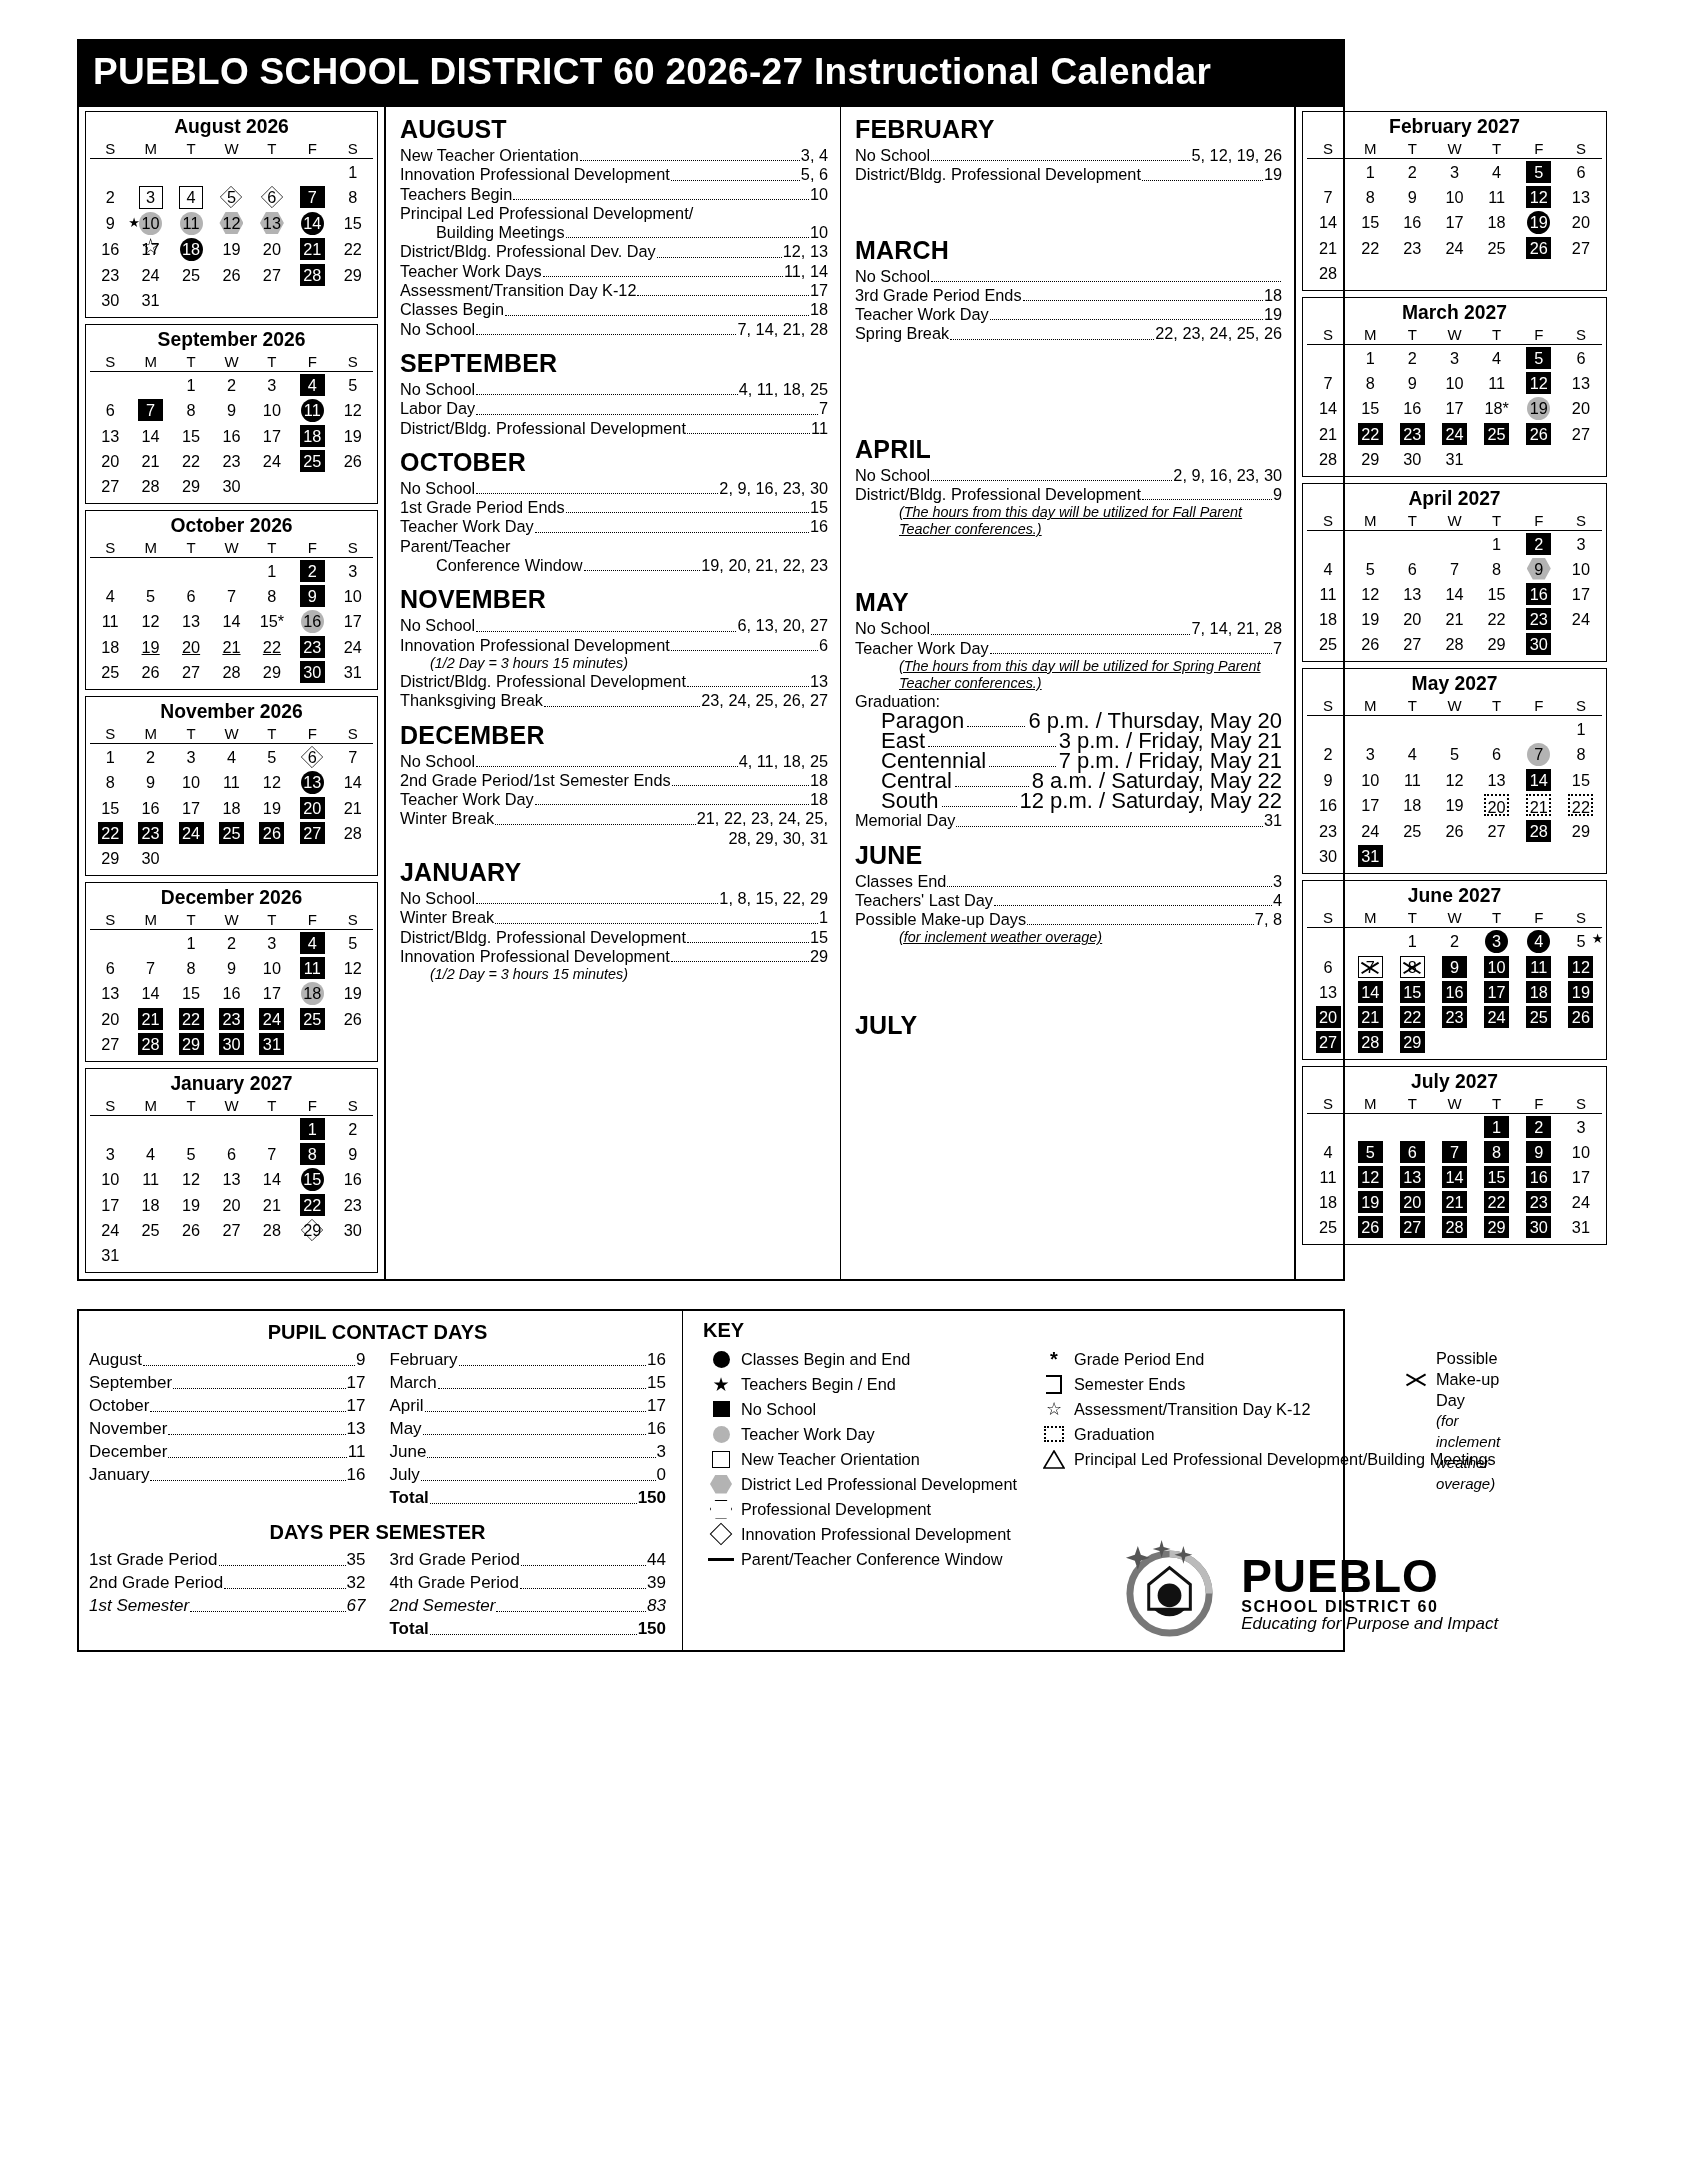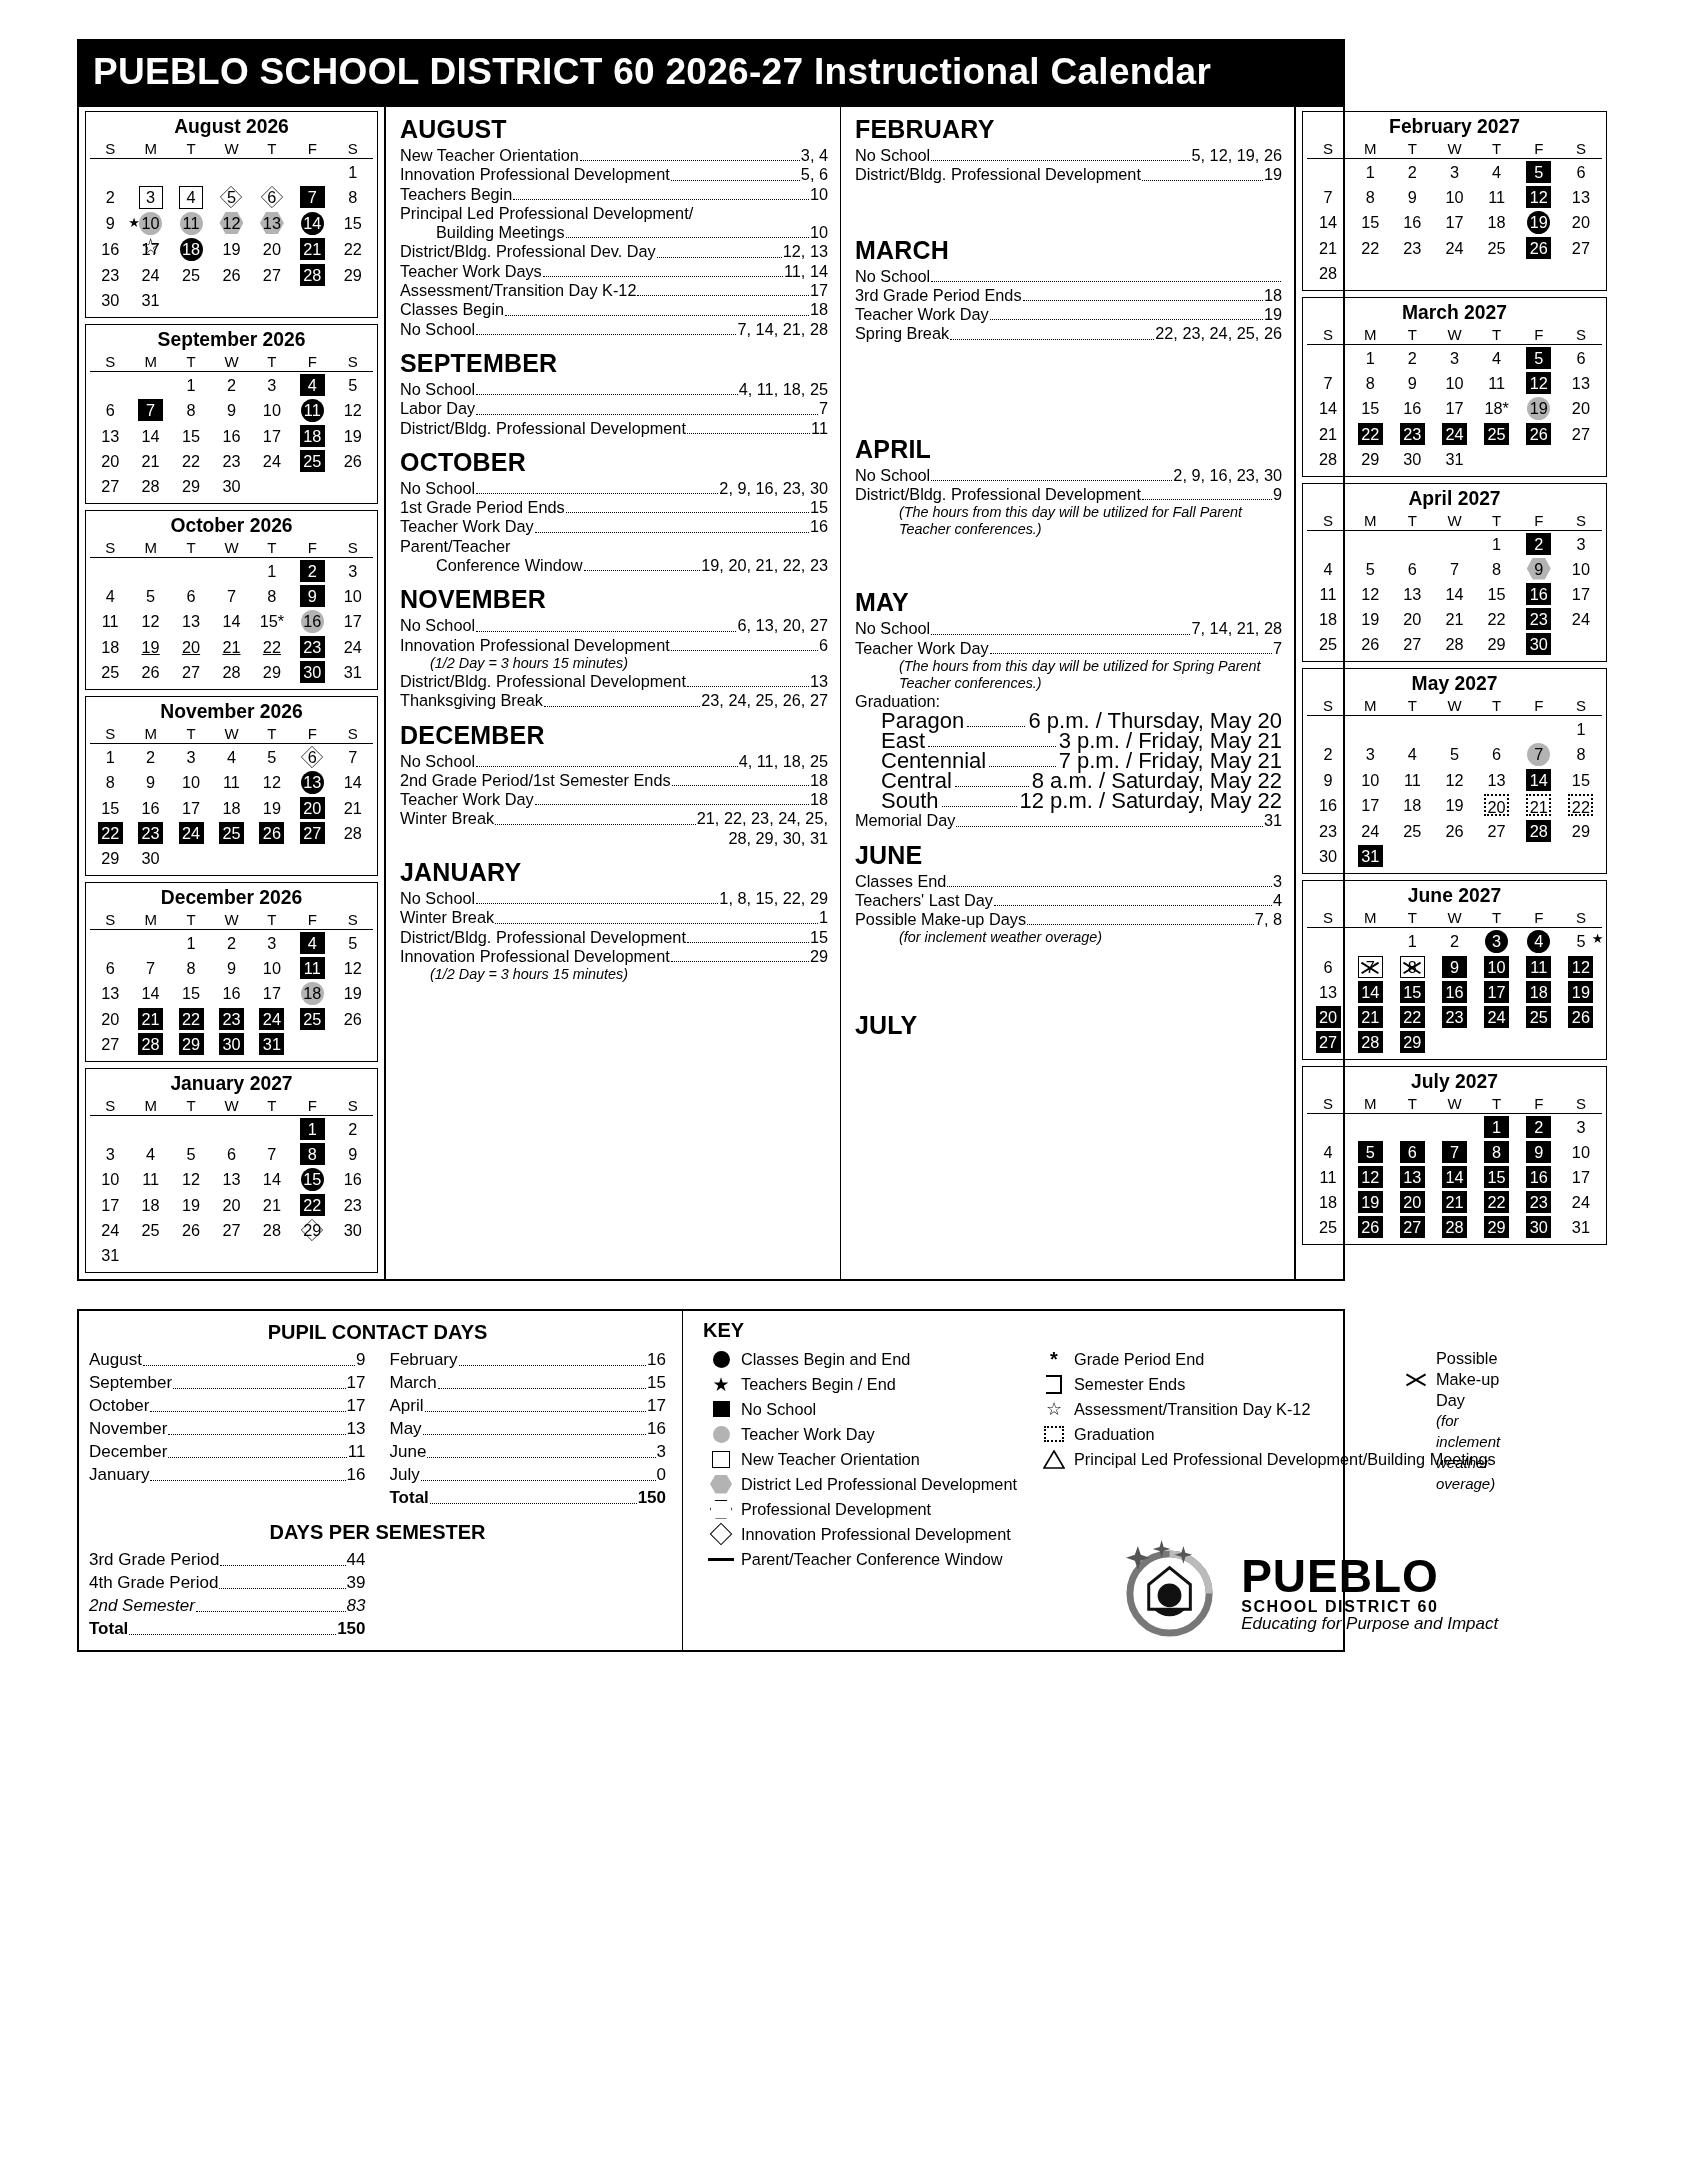--- a/index.html
+++ b/index.html
@@ -107,21 +107,21 @@
     font-size:16.3px;line-height:19.3px;
     display:flex;align-items:flex-end;white-space:nowrap;
   }
   .ev .lbl{flex:0 0 auto;}
   .ev .dotfill{
     flex:1 1 auto;border-bottom:1.6px dotted #000;margin:0 1px 4px 1px;min-width:4px;
   }
   .ev .val{flex:0 0 auto;}
   .ev.sub{padding-left:36px;}
   .note{font-size:14.4px;font-style:italic;line-height:17px;padding-left:30px;}
-  .note.n2{padding-left:44px;}
+  .note.n2{padding-left:44px;text-decoration:underline;}
   .gradline{font-size:22px;line-height:20px;display:flex;padding-left:26px;white-space:nowrap;}
   .gradline .g1{flex:0 0 auto;}
   .gradline .gd{flex:1 1 auto;border-bottom:1.6px dotted #000;margin:0 3px 4px 3px;}
   .gradline .g2{flex:0 0 auto;}
   
   .bottom{
     margin-top:28px;
     border:2px solid #000;
     display:grid;grid-template-columns:604px 1fr;
     box-sizing:border-box;
@@ -1323,20 +1323,37 @@
               <span class="f"></span>
               <span class="v">150</span>
             </div>
         </div>
       </div>
 
       <div class="bhead" style="margin-top:12px">DAYS PER SEMESTER</div>
       <div class="dps">
         <div>
           <div class="pc">
+              <span class="l">1st Grade Period</span>
+              <span class="f" style="border-bottom:1.6px dotted #000;"></span>
+              <span class="v">35</span>
+            </div>
+          <div class="pc">
+              <span class="l">2nd Grade Period</span>
+              <span class="f" style="border-bottom:1.6px dotted #000;"></span>
+              <span class="v">32</span>
+            </div>
+          <div class="pc ital">
+              <span class="l">1st Semester</span>
+              <span class="f" style="border-bottom:1.6px dotted #000;"></span>
+              <span class="v">67</span>
+            </div>
+        </div>
+        <div>
+          <div class="pc">
               <span class="l">3rd Grade Period</span>
               <span class="f" style="border-bottom:1.6px dotted #000;"></span>
               <span class="v">44</span>
             </div>
           <div class="pc">
               <span class="l">4th Grade Period</span>
               <span class="f" style="border-bottom:1.6px dotted #000;"></span>
               <span class="v">39</span>
             </div>
           <div class="pc ital">

